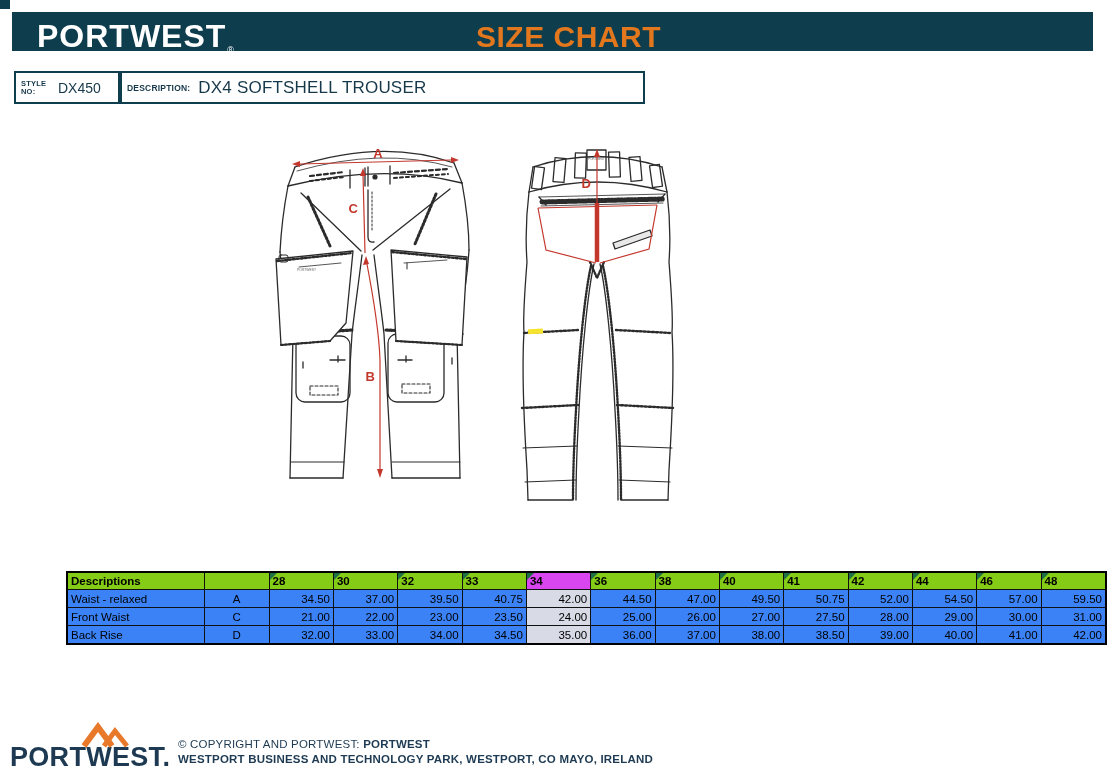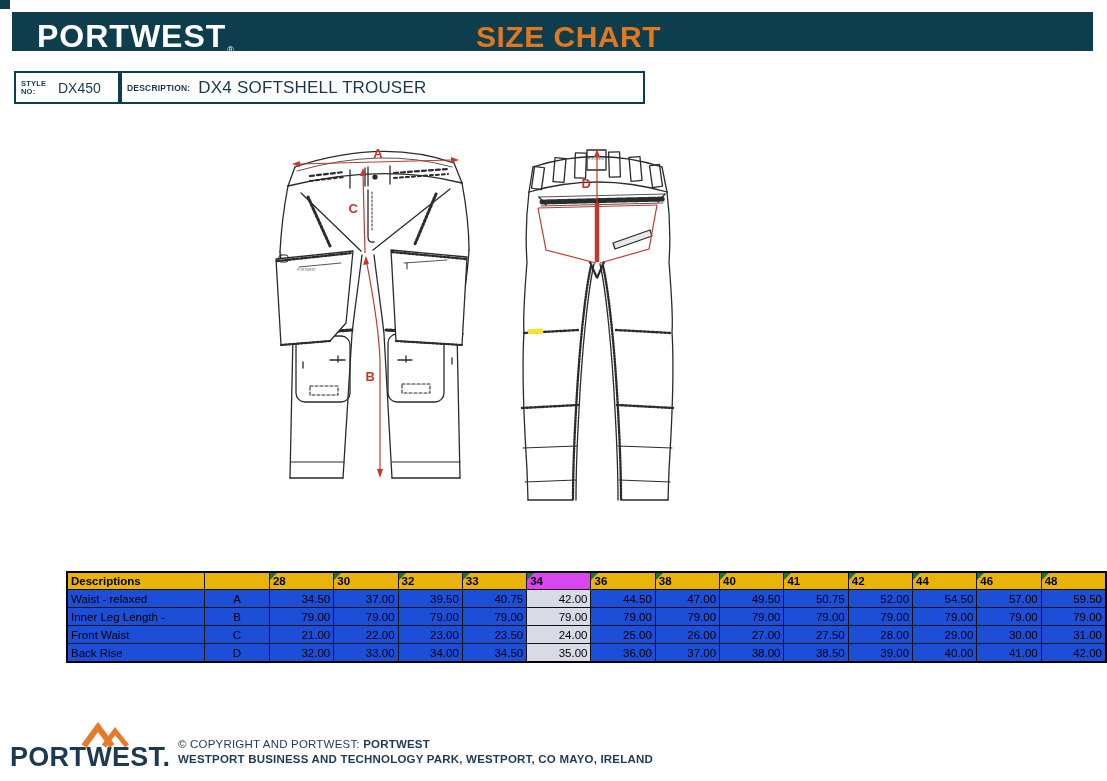--- a/index.html
+++ b/index.html
@@ -17,22 +17,22 @@
   .desc-label{font-size:8.5px;font-weight:bold;color:#16384a;letter-spacing:0.2px;}
   .style-value{font-size:14px;color:#16384a;}
   .desc-value{font-size:17px;color:#16384a;letter-spacing:0.2px;}
   
   .front-svg{position:absolute;left:268px;top:135px;width:235px;height:375px;}
   .back-svg{position:absolute;left:515px;top:135px;width:205px;height:375px;}
   
   .table-wrap{position:absolute;left:66px;top:571px;}
   table.size-table{border-collapse:collapse;border:2px solid #000;table-layout:fixed;}
   .size-table th,.size-table td{border:1.5px solid #111;padding:0 3px;overflow:hidden;white-space:nowrap;}
-  .size-table th{background:#eab308;height:16px;font-size:11.5px;font-weight:bold;text-align:left;position:relative;color:#000;}
-  .size-table td{height:17px;font-size:11.5px;color:#000;background:#1d4ed8;}
+  .size-table th{background:#84cc16;height:16px;font-size:11.5px;font-weight:bold;text-align:left;position:relative;color:#000;}
+  .size-table td{height:17px;font-size:11.5px;color:#000;background:#3b82f6;}
   .desc-h{width:131px;font-size:12px;}
   .letter-h{width:59px;}
   .size-h{width:58px;}
   .desc-c{text-align:left;font-size:12px;}
   .letter-c{text-align:center;}
   .val-c{text-align:right;padding-right:4px;}
   .note:before{content:"";position:absolute;left:0;top:0;width:0;height:0;border-top:7px solid #1e7145;border-right:7px solid transparent;}
   th.hl-h{background:#d946ef;}
   td.hl{background:#d8dbe5;}
   
@@ -231,37 +231,20 @@
           <td class="val-c">44.50</td>
           <td class="val-c">47.00</td>
           <td class="val-c">49.50</td>
           <td class="val-c">50.75</td>
           <td class="val-c">52.00</td>
           <td class="val-c">54.50</td>
           <td class="val-c">57.00</td>
           <td class="val-c">59.50</td>
         </tr>
         <tr>
-          <td class="desc-c">Inner Leg Length -</td>
-          <td class="letter-c">B</td>
-          <td class="val-c">79.00</td>
-          <td class="val-c">79.00</td>
-          <td class="val-c">79.00</td>
-          <td class="val-c">79.00</td>
-          <td class="val-c hl">79.00</td>
-          <td class="val-c">79.00</td>
-          <td class="val-c">79.00</td>
-          <td class="val-c">79.00</td>
-          <td class="val-c">79.00</td>
-          <td class="val-c">79.00</td>
-          <td class="val-c">79.00</td>
-          <td class="val-c">79.00</td>
-          <td class="val-c">79.00</td>
-        </tr>
-        <tr>
           <td class="desc-c">Front Waist</td>
           <td class="letter-c">C</td>
           <td class="val-c">21.00</td>
           <td class="val-c">22.00</td>
           <td class="val-c">23.00</td>
           <td class="val-c">23.50</td>
           <td class="val-c hl">24.00</td>
           <td class="val-c">25.00</td>
           <td class="val-c">26.00</td>
           <td class="val-c">27.00</td>

